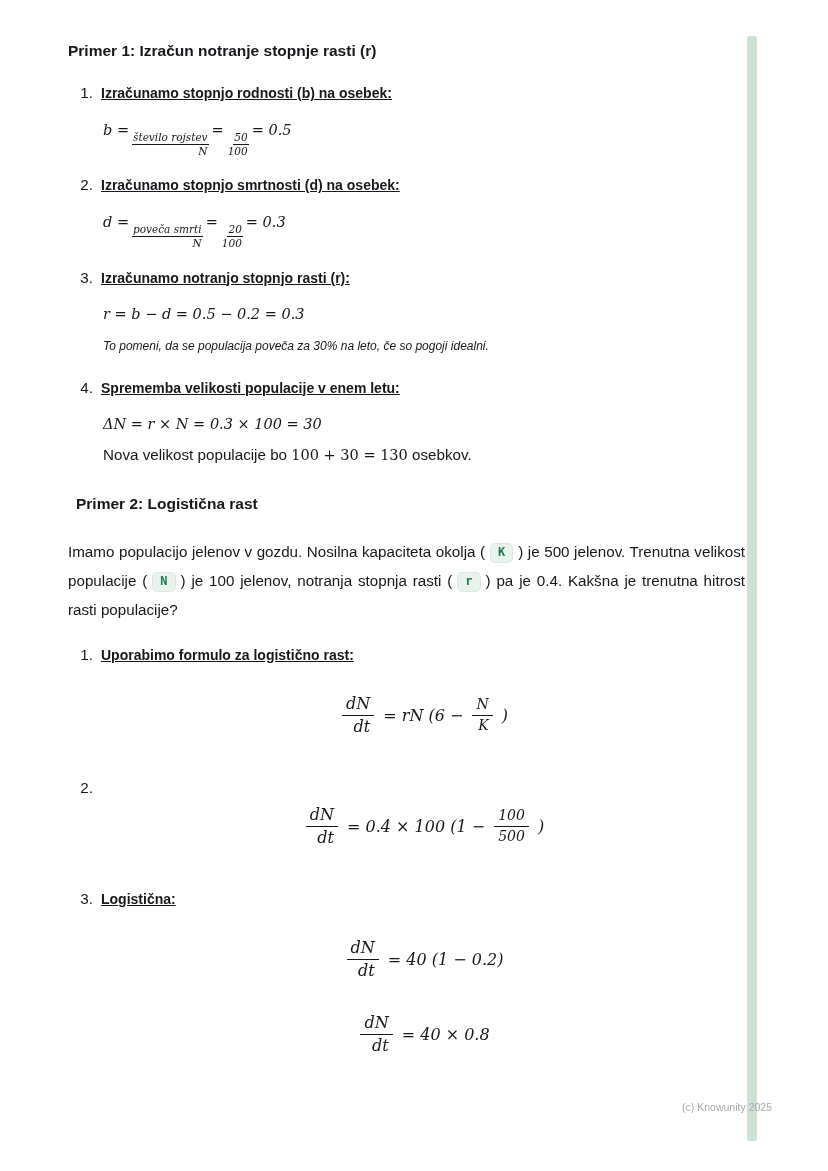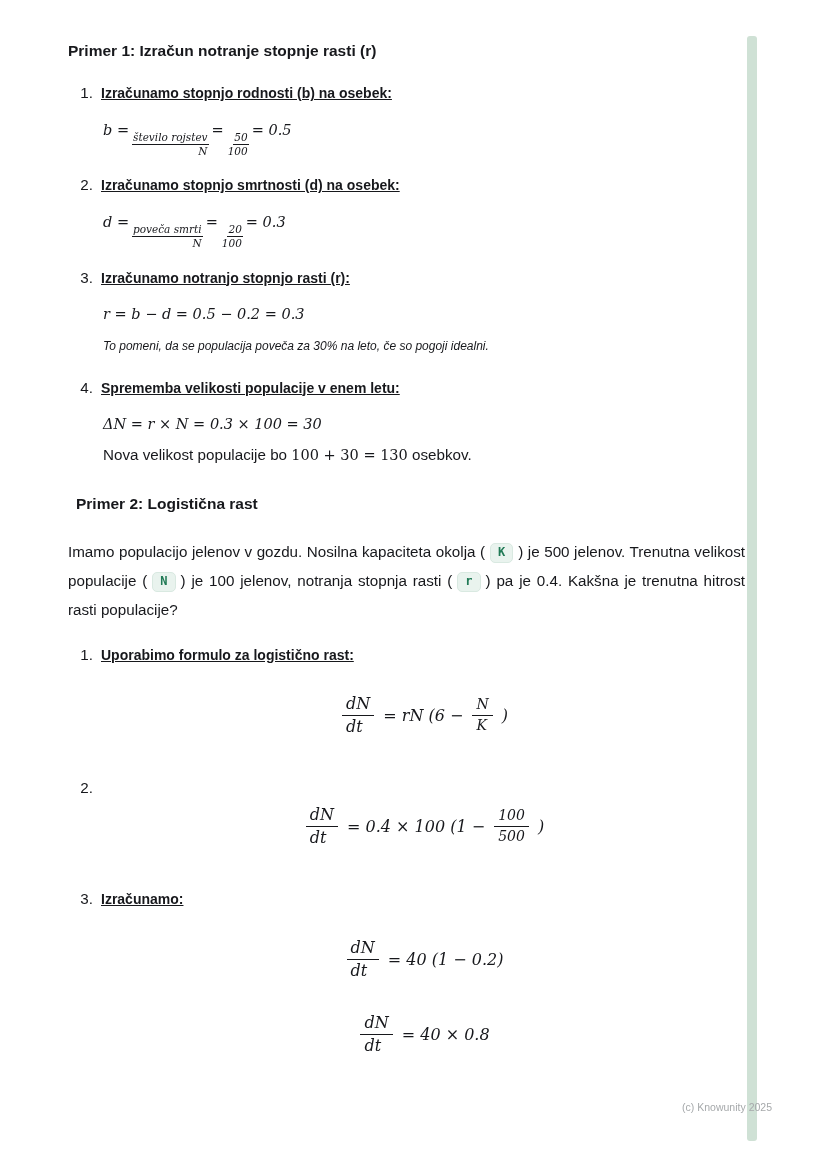--- a/index.html
+++ b/index.html
@@ -52,21 +52,21 @@
   .note-plain { font-size: 15.2px; line-height: 24px; margin: 4px 0 0 2px; }
   .serif-math { font-family: "DejaVu Serif", "Liberation Serif", serif; font-size: 14.5px; }
 
   .formula-display {
     text-align: center;
     font-family: "DejaVu Serif", "Liberation Serif", serif;
     font-style: italic; font-size: 16px;
     margin: 28px 0 30px;
   }
   .formula-display.stacked-gap { margin-top: 32px; }
-  .dfrac { display: inline-block; text-align: left; vertical-align: middle; margin: 0 4px; line-height: 1.25; font-style: italic; }
+  .dfrac { display: inline-block; text-align: right; vertical-align: middle; margin: 0 4px; line-height: 1.25; font-style: italic; }
   .dfrac .fnum { display: block; border-bottom: 1px solid #17181c; padding: 0 4px 1px; }
   .dfrac .fden { display: block; padding: 1px 4px 0; }
   .dfrac.small { font-size: 14px; }
   .mtok { vertical-align: middle; }
 
   .green-bar {
     position: absolute; top: 36px; right: 71px;
     width: 10px; height: 1105px;
     background: #cfe1d5; border-radius: 3px;
   }
@@ -164,21 +164,21 @@
           <span class="mtok">= 0.4 × 100 (1 −</span>
           <span class="dfrac small"><span class="fnum">100</span><span class="fden">500</span></span>
           <span class="mtok">)</span>
         </div>
       </div>
     </div>
 
     <div class="step">
       <span class="step-num">3.</span>
       <div class="step-body">
-        <div class="step-title">Izračunamo:</div>
+        <div class="step-title">Logistična:</div>
         <div class="formula-display">
           <span class="dfrac"><span class="fnum">dN</span><span class="fden">dt</span></span>
           <span class="mtok">= 40 (1 − 0.2)</span>
         </div>
         <div class="formula-display stacked-gap">
           <span class="dfrac"><span class="fnum">dN</span><span class="fden">dt</span></span>
           <span class="mtok">= 40 × 0.8</span>
         </div>
       </div>
     </div>

